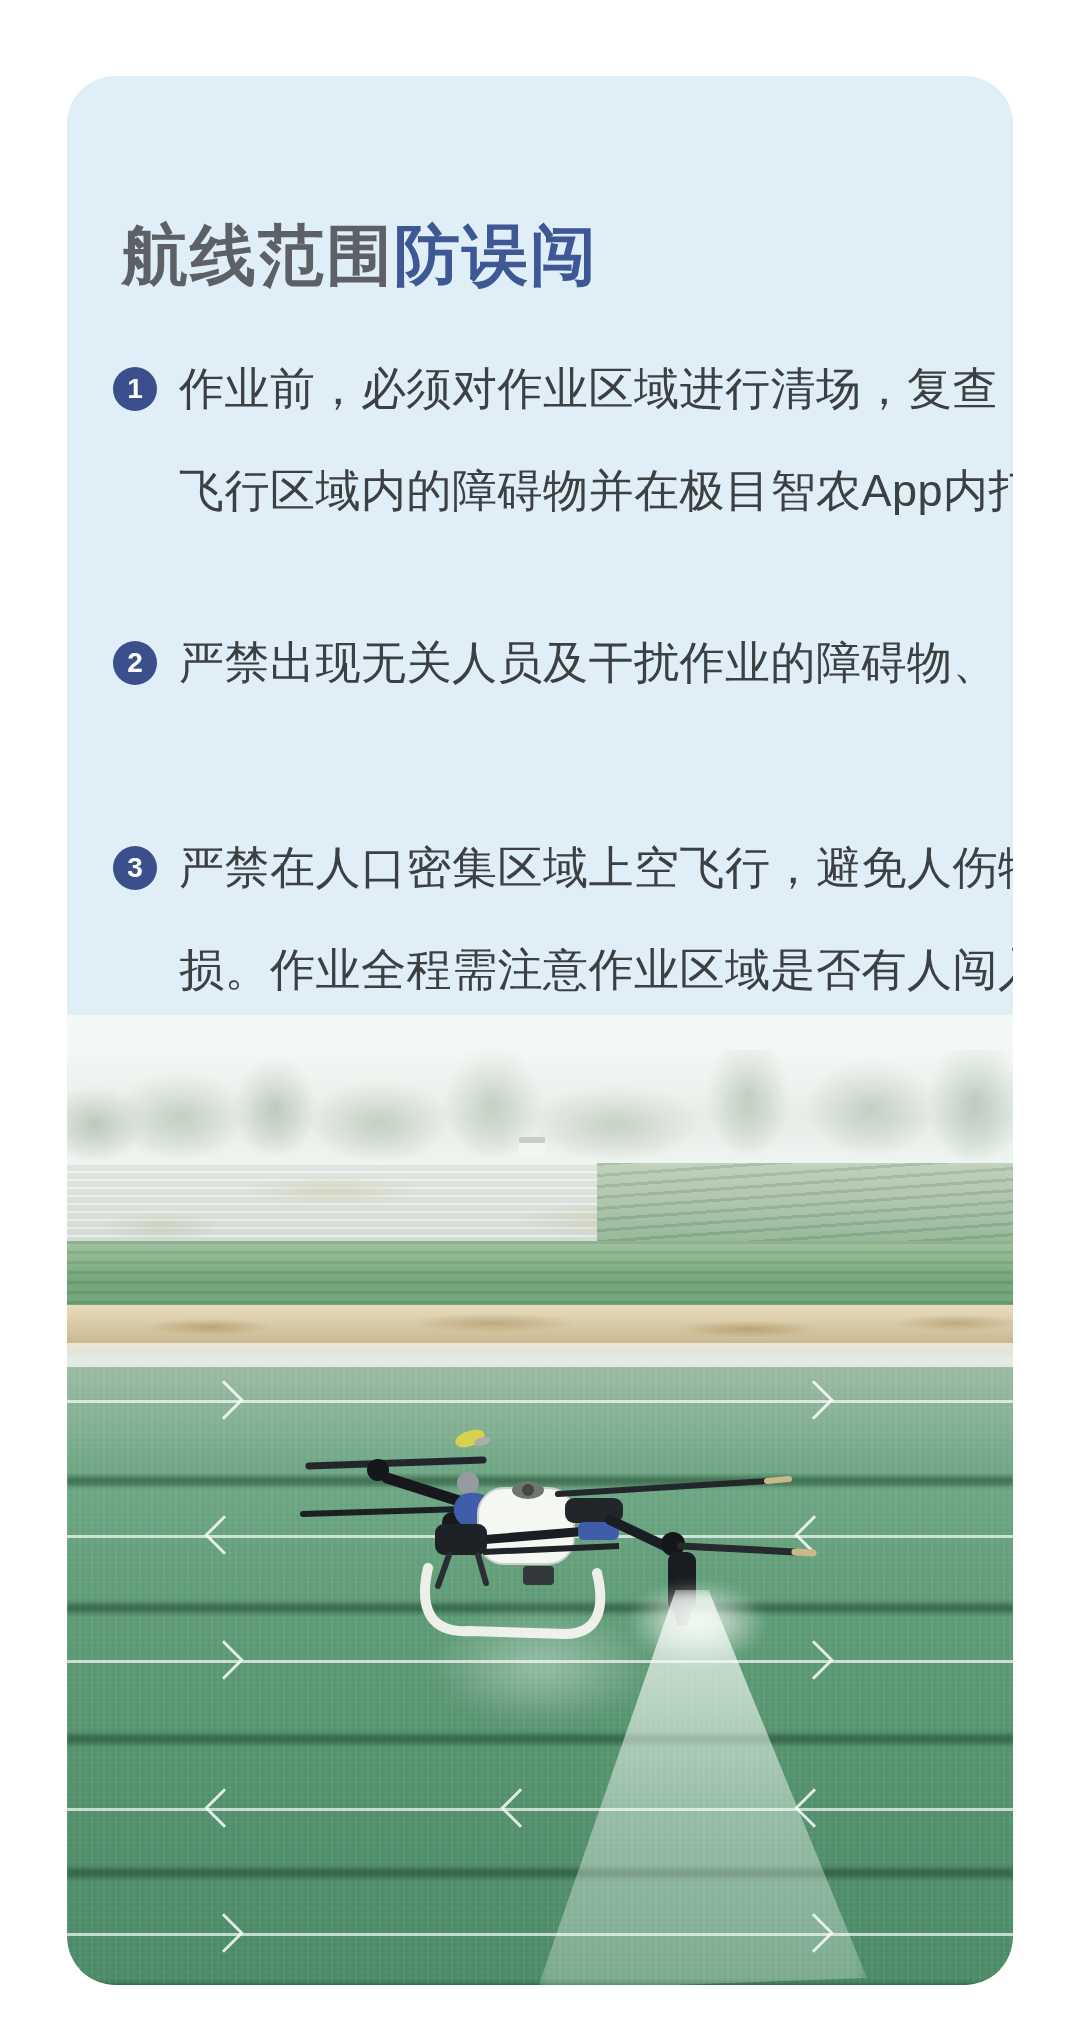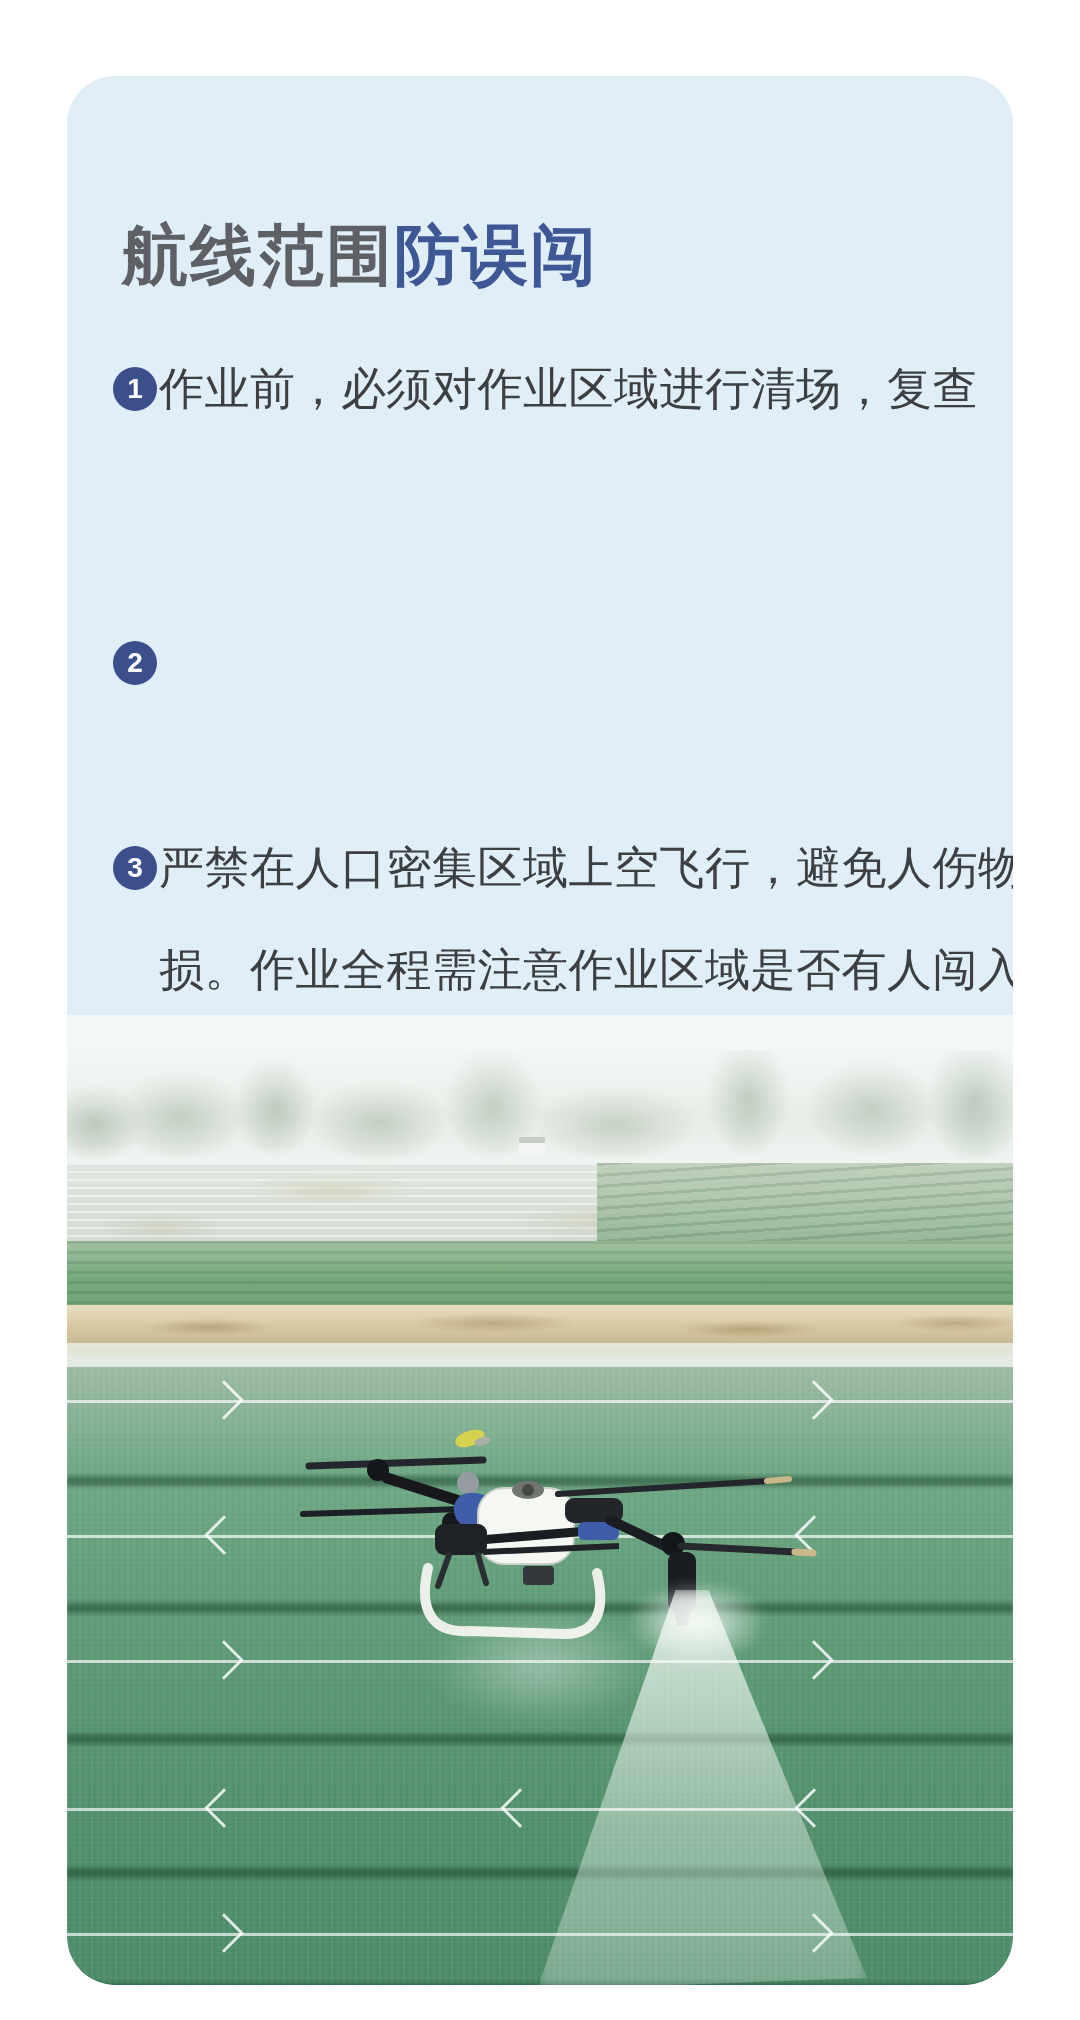--- a/index.html
+++ b/index.html
@@ -38,21 +38,21 @@
   .item-1{top:262px;}
   .item-2{top:536px;}
   .item-3{top:741px;}
   .badge{
     width:44px;height:44px;border-radius:50%;
     background:var(--badge-bg);
     color:#ffffff;font-weight:700;font-size:28px;
     display:flex;align-items:center;justify-content:center;
     margin-top:29px;flex:0 0 44px;
   }
-  .item-text{margin-left:2px;color:var(--body-text);}
+  .item-text{margin-left:22px;color:var(--body-text);}
   .item-line{
     font-size:45px;line-height:102px;white-space:nowrap;
     letter-spacing:0.5px;
   }
   
   .photo{
     position:absolute;left:0;top:939px;width:946px;height:970px;
     border-radius:0 0 48px 48px;overflow:hidden;
     background:#eef4f1;
   }
@@ -169,26 +169,28 @@
 <div class="card">
 
   <h1 class="title">
     <span class="t-primary">航线范围</span><span class="t-accent">防误闯</span>
   </h1>
 
   <div class="item item-1">
     <span class="badge">1</span>
     <div class="item-text">
       <div class="item-line">作业前，必须对作业区域进行清场，复查</div>
+      <div class="item-line">飞行区域内的障碍物并在极目智农App内打</div>
     </div>
   </div>
 
   <div class="item item-2">
     <span class="badge">2</span>
     <div class="item-text">
+      <div class="item-line">严禁出现无关人员及干扰作业的障碍物、</div>
     </div>
   </div>
 
   <div class="item item-3">
     <span class="badge">3</span>
     <div class="item-text">
       <div class="item-line">严禁在人口密集区域上空飞行，避免人伤物</div>
       <div class="item-line">损。作业全程需注意作业区域是否有人闯入。</div>
     </div>
   </div>

